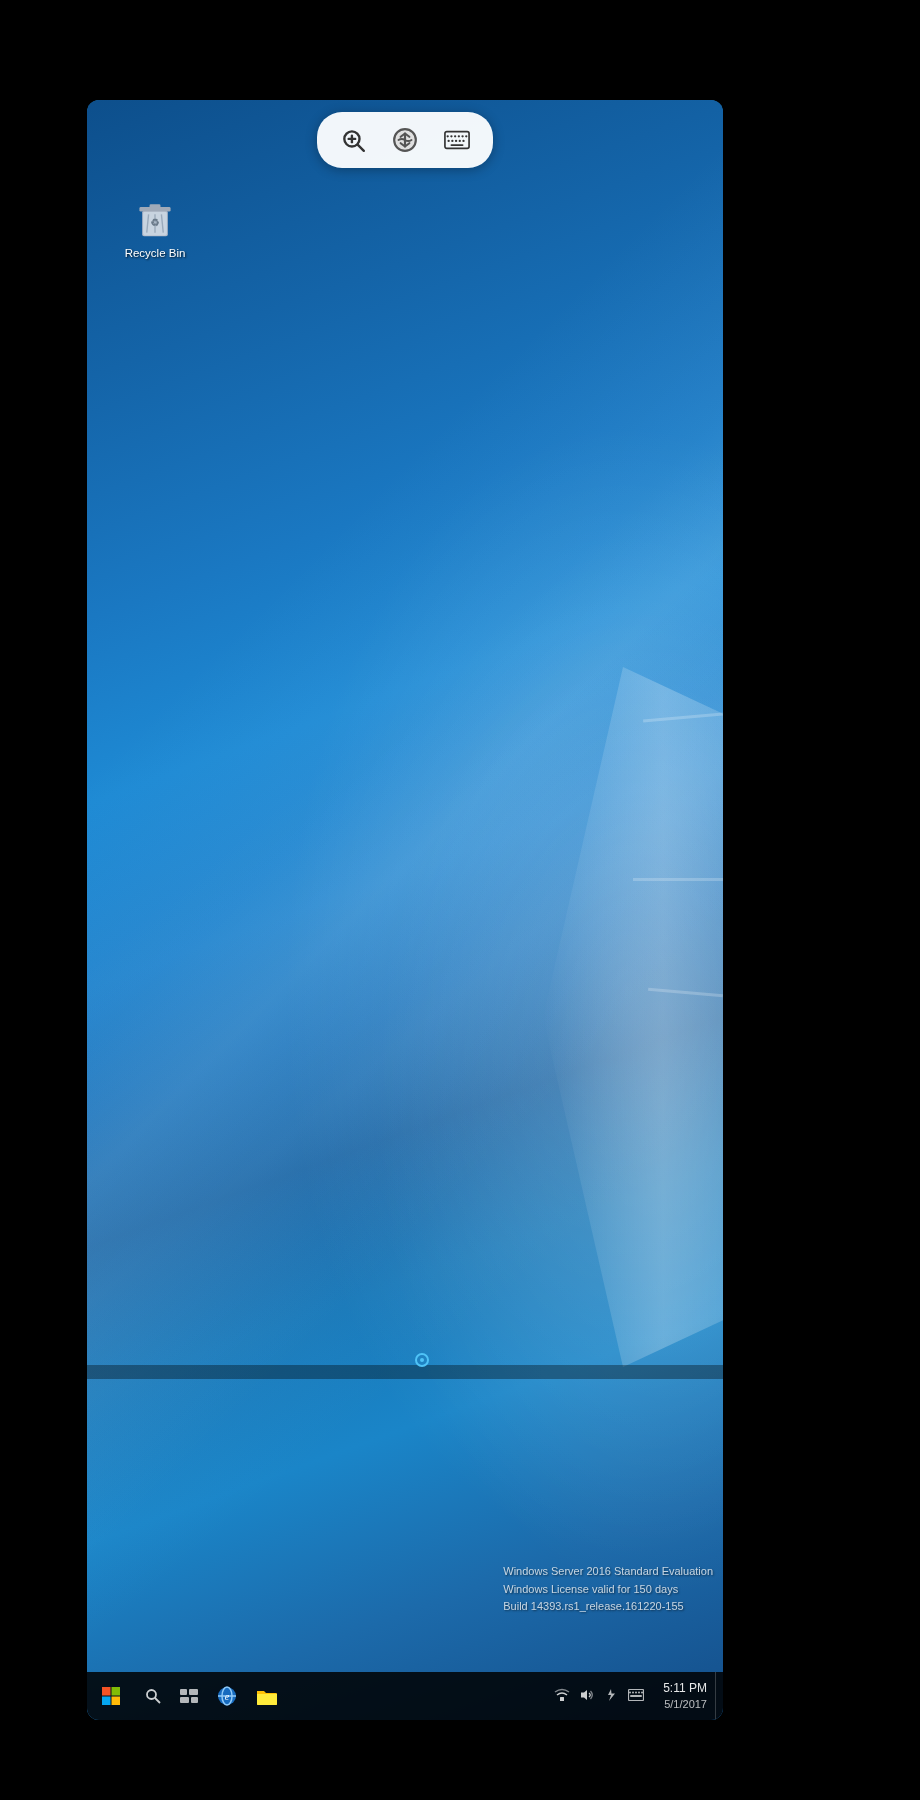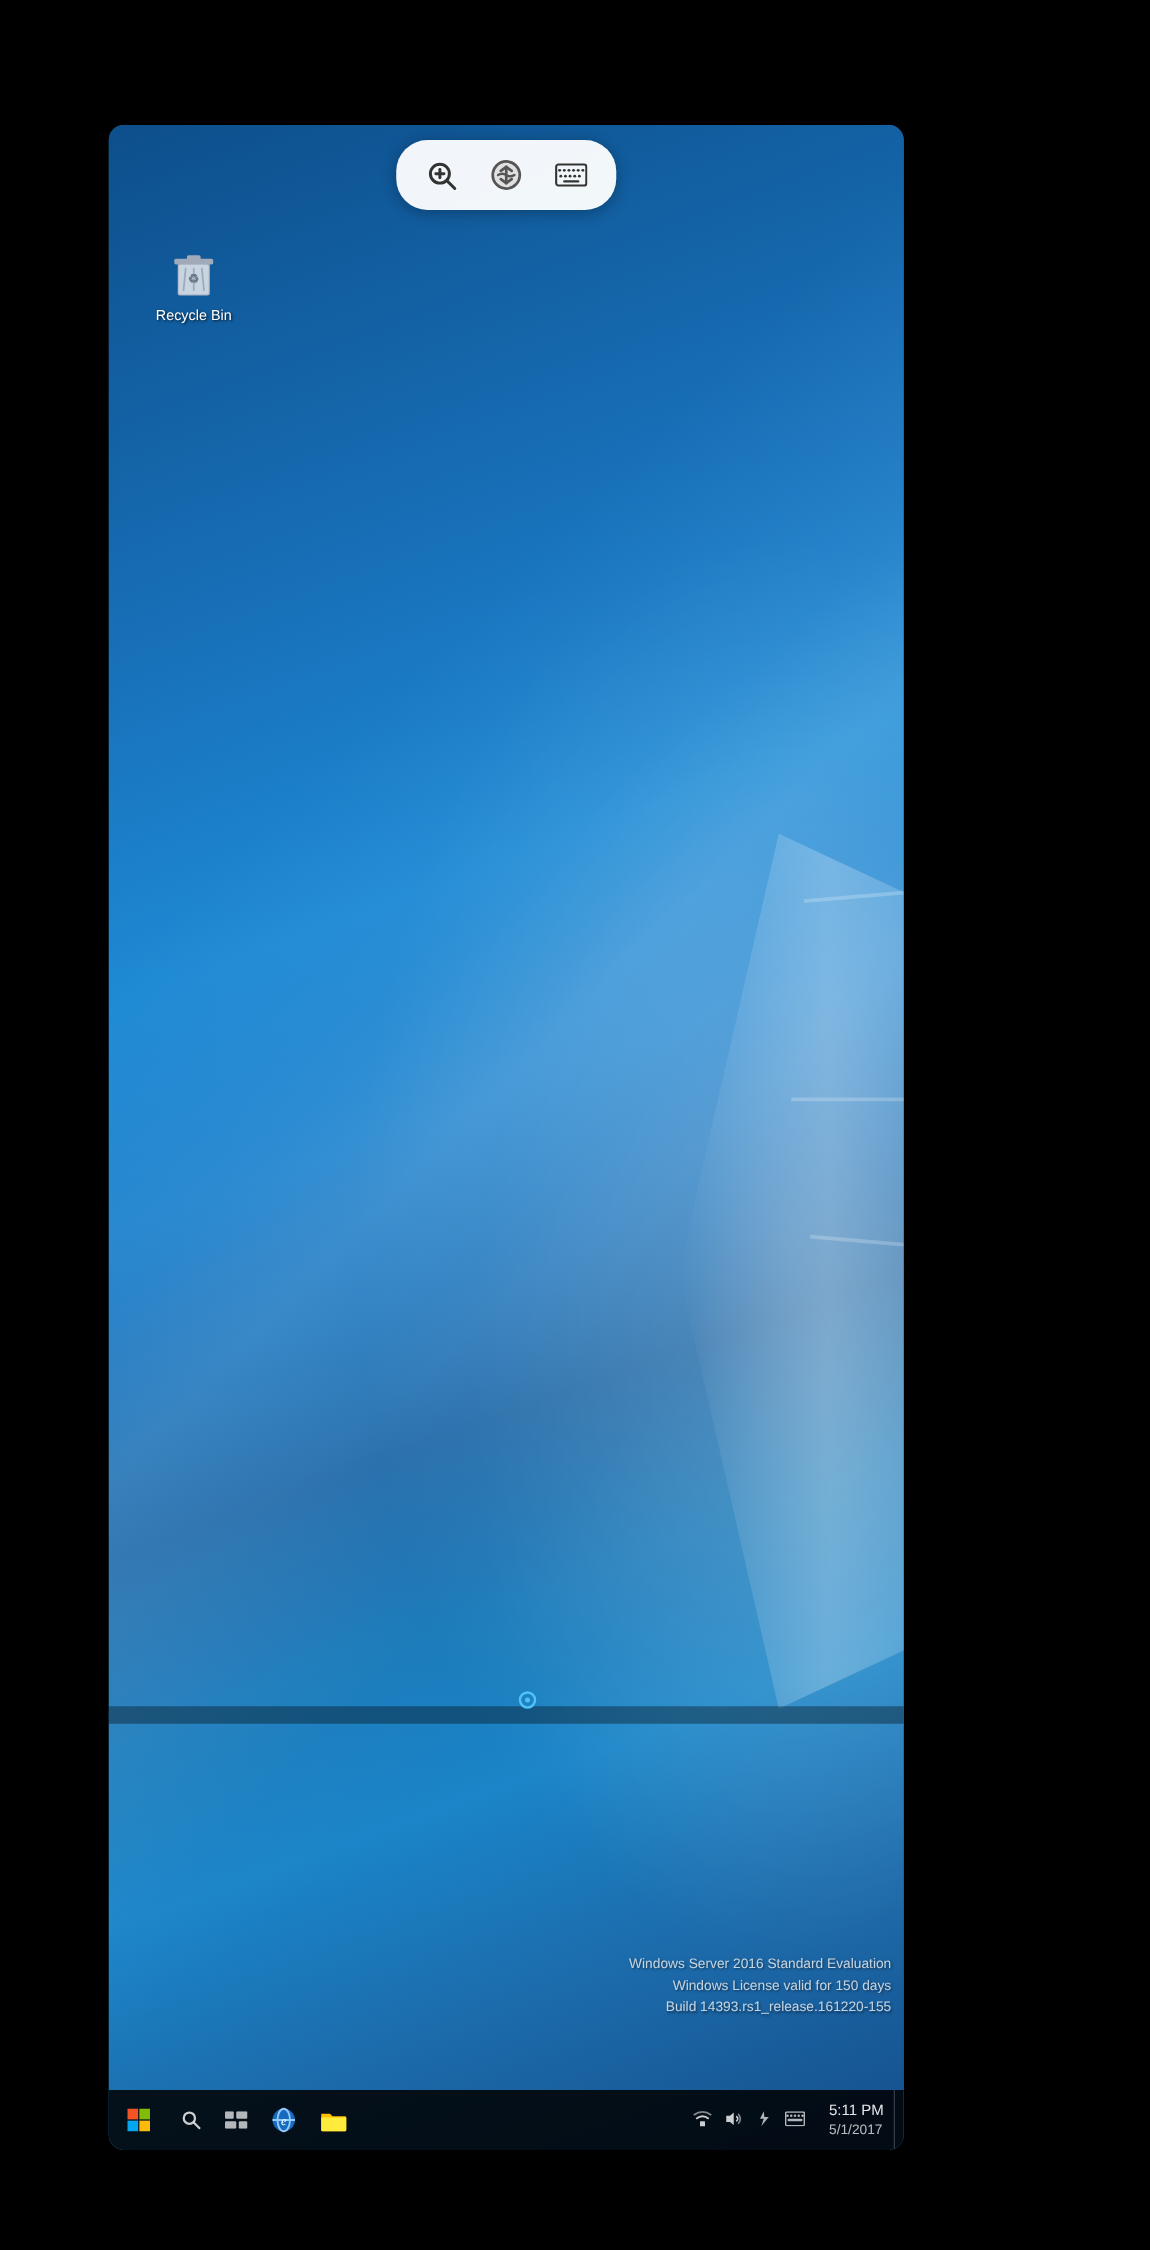--- a/index.html
+++ b/index.html
@@ -267,21 +267,21 @@
     .tray-icon {
       color: rgba(255,255,255,0.85);
       font-size: 13px;
       padding: 0 3px;
       cursor: pointer;
     }
 
     .taskbar-clock {
       display: flex;
       flex-direction: column;
-      align-items: flex-start;
+      align-items: flex-end;
       padding: 0 8px;
       color: rgba(255,255,255,0.9);
       cursor: pointer;
       font-size: 12px;
       line-height: 1.4;
     }
 
     .taskbar-show-desktop {
       width: 8px;
       height: 48px;
@@ -289,21 +289,21 @@
       cursor: pointer;
     }
 
     
     #build-info {
       position: absolute;
       bottom: 56px;
       right: 10px;
       color: rgba(255,255,255,0.75);
       font-size: 11px;
-      text-align: right;
+      text-align: left;
       line-height: 1.6;
       text-shadow: 1px 1px 2px rgba(0,0,0,0.5);
       pointer-events: none;
     }
 
     
     #dark-band {
       position: absolute;
       left: 0;
       right: 0;

